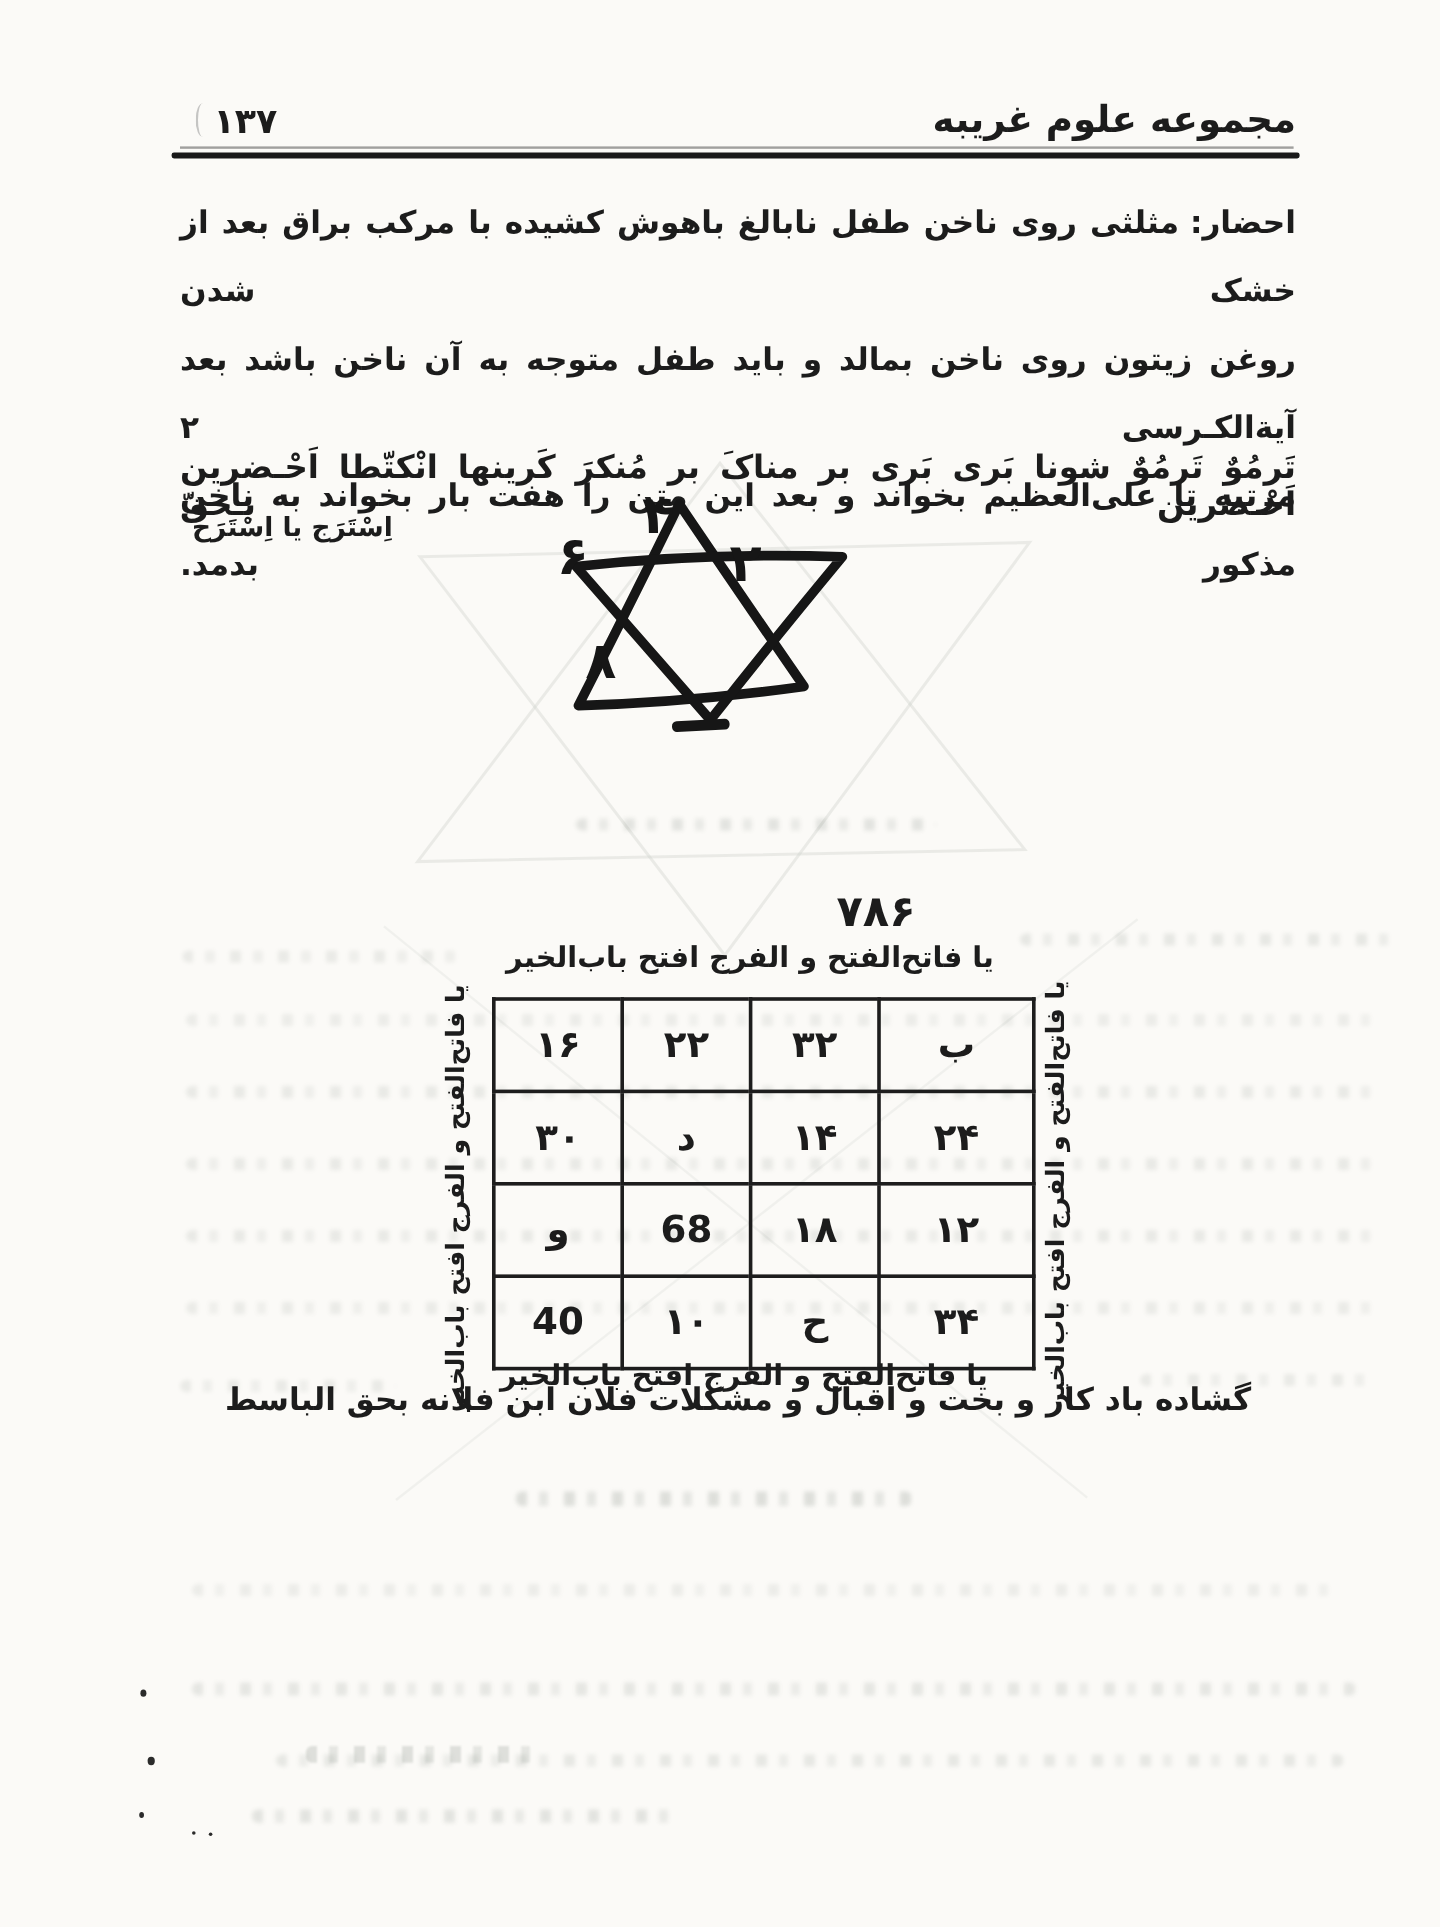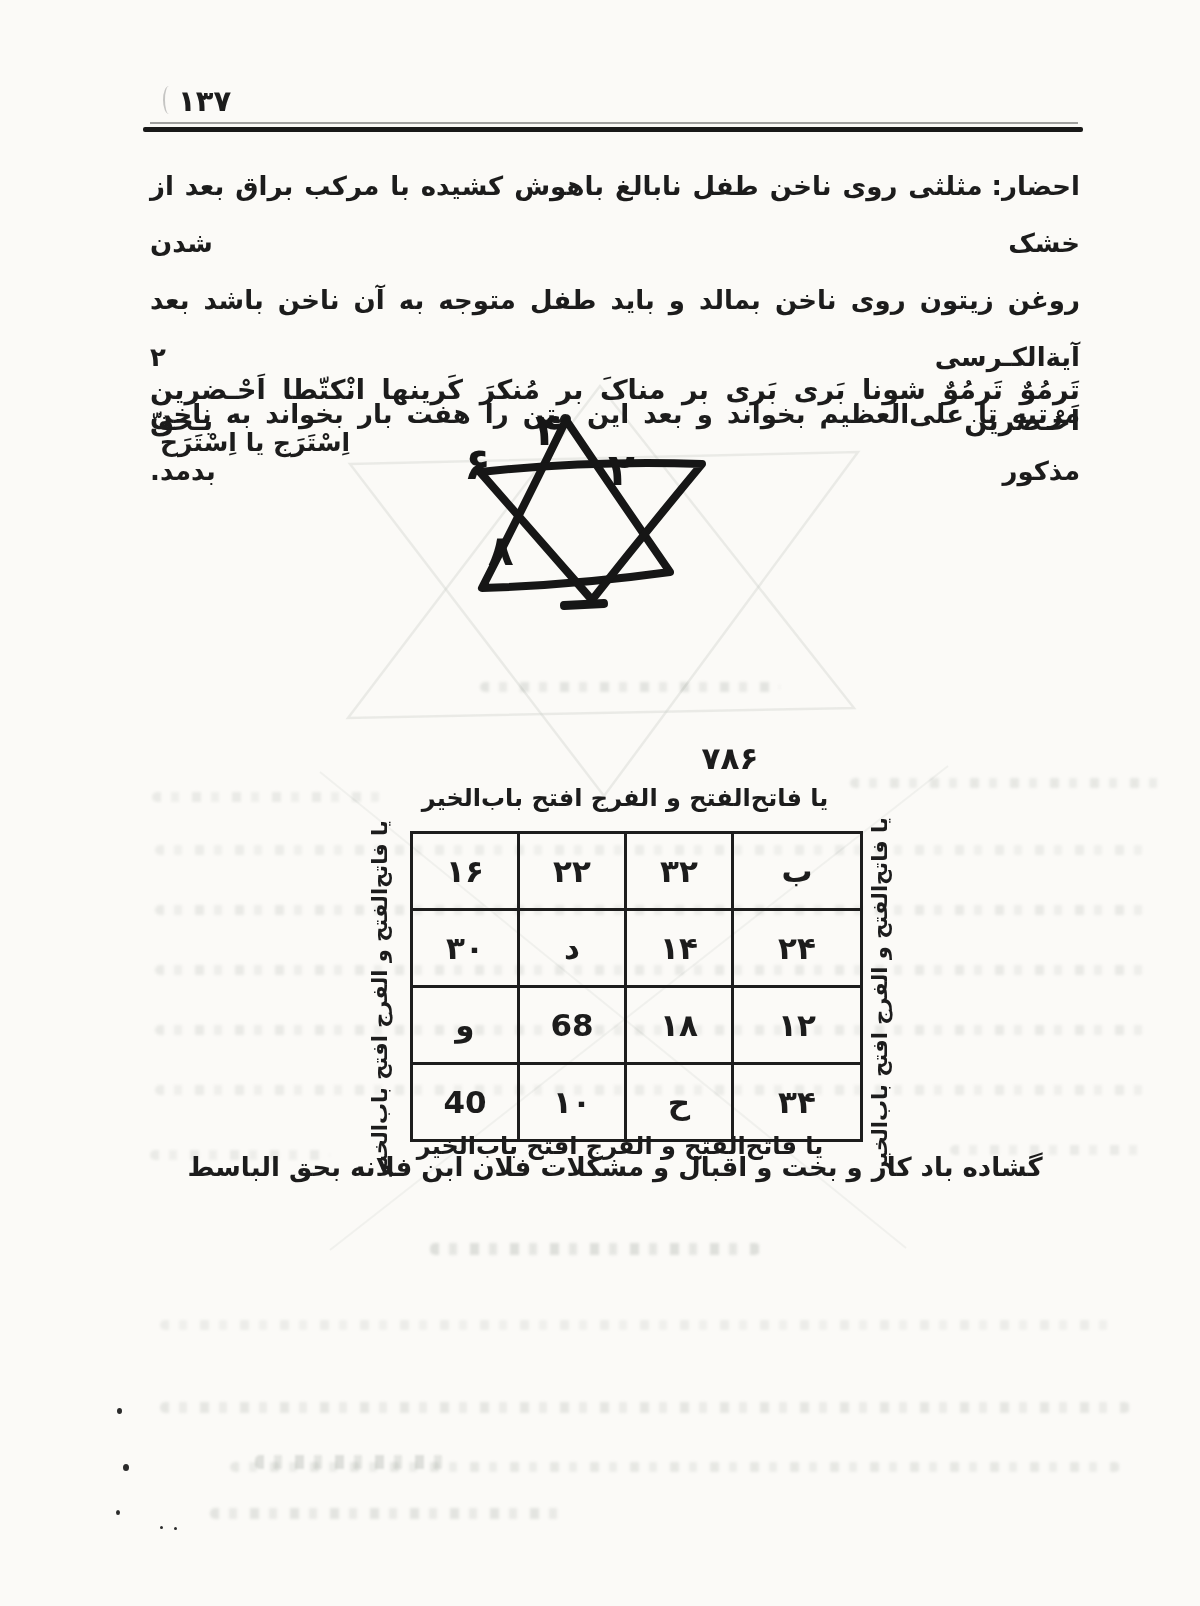--- a/index.html
+++ b/index.html
@@ -16,27 +16,27 @@
   .hdr-title{position:absolute;top:82px;right:120px;font-size:31px;font-weight:800;letter-spacing:0;}
   .page-num{position:absolute;top:84px;left:178px;font-size:29px;font-weight:800;direction:ltr;}
   .rule-thin{position:absolute;top:122px;left:150px;width:928px;height:2px;background:#555;opacity:.55;}
   .rule-thick{position:absolute;top:127px;left:143px;width:940px;height:5px;background:#191919;border-radius:2px;}
   .artifact-paren{position:absolute;top:86px;left:163px;width:10px;height:28px;border-left:2px solid #9a9a9a;border-radius:50%;opacity:.55;}
   
   .para{position:absolute;right:120px;left:150px;font-size:26px;font-weight:700;line-height:57px;}
   .jline{text-align:justify;text-align-last:justify;white-space:normal;}
   .lead{font-weight:800;font-size:26px;margin-left:9px;}
   .incant1{position:absolute;right:120px;left:150px;top:374px;font-size:27px;font-weight:800;text-align:justify;text-align-last:justify;}
-  .incant2{position:absolute;left:160px;top:428px;font-size:25px;font-weight:800;direction:rtl;}
+  .incant2{position:absolute;left:160px;top:428px;font-size:22px;font-weight:800;direction:rtl;}
   
   .star-svg{position:absolute;left:430px;top:402px;}
   .star-num{position:absolute;font-size:44px;font-weight:800;color:#161616;line-height:1;}
   .star-dash{position:absolute;left:560px;top:600px;width:48px;height:9px;background:#161616;border-radius:4px;transform:rotate(-3deg);}
   
-  .abjad{position:absolute;left:660px;top:740px;width:140px;text-align:center;font-size:31px;font-weight:800;direction:ltr;}
+  .abjad{position:absolute;left:660px;top:740px;width:140px;text-align:center;font-size:36px;font-weight:800;direction:ltr;}
   
   .sq-label{position:absolute;font-size:24px;font-weight:800;text-align:center;}
   .sq-label.top{left:395px;width:460px;top:784px;}
   .sq-label.bottom{left:390px;width:460px;top:1132px;}
   .sq-label.vert{width:420px;height:32px;font-size:21px;}
   .sq-label.left{left:174px;top:982px;transform:rotate(-90deg);}
   .sq-label.right{left:674px;top:979px;transform:rotate(-90deg);}
   table.magic{position:absolute;left:410px;top:831px;border-collapse:collapse;table-layout:fixed;background:transparent;}
   table.magic td{
     border:3px solid #1d1d1d;width:104px;height:74px;
@@ -84,20 +84,21 @@
   <div class="ghost-line" style="left:230px;top:1462px;width:890px;opacity:.38"></div>
   <div class="ghost-line" style="left:255px;top:1455px;width:190px;height:14px;opacity:.55;filter:blur(1px)"></div>
   <div class="ghost-line" style="left:210px;top:1508px;width:360px;height:11px;opacity:.45"></div>
 
   <div class="speck" style="left:117px;top:1408px;width:5px;height:6px;"></div>
   <div class="speck" style="left:123px;top:1464px;width:6px;height:7px;"></div>
   <div class="speck" style="left:116px;top:1510px;width:4px;height:5px;"></div>
   <div class="speck" style="left:160px;top:1526px;width:3px;height:3px;"></div>
   <div class="speck" style="left:174px;top:1527px;width:3px;height:3px;"></div>
 
+  <div class="hdr-title">مجموعه علوم غریبه</div>
   <div class="artifact-paren"></div>
   <div class="page-num">۱۳۷</div>
   <div class="rule-thin"></div>
   <div class="rule-thick"></div>
 
   <div class="para" style="top:158px;">
     <div class="jline">
       <span class="lead">احضار:</span><span>مثلثی روی ناخن طفل نابالغ باهوش کشیده با مرکب براق بعد از خشک شدن</span>
     </div>
     <div class="jline">روغن زیتون روی ناخن بمالد و باید طفل متوجه به آن ناخن باشد بعد آیةالکـرسی ۲</div>

